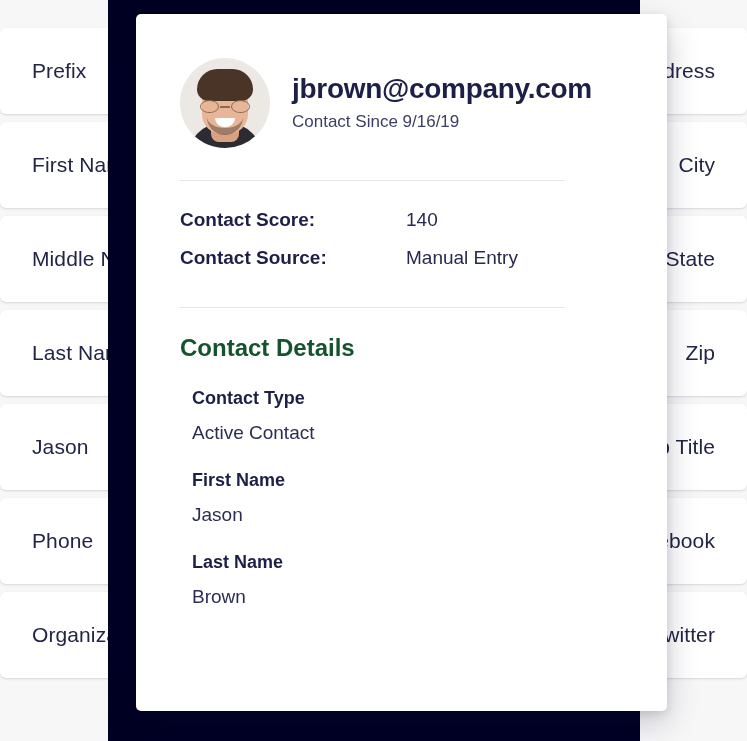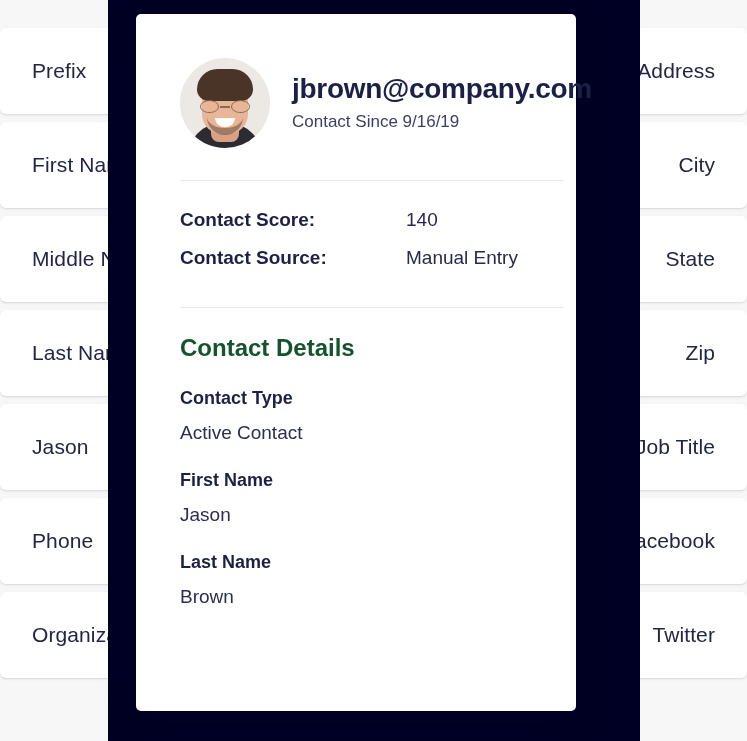--- a/index.html
+++ b/index.html
@@ -56,21 +56,21 @@
     width: 532px;
     height: 741px;
     background: #000024;
   }
 
   
   #contact-card {
     position: absolute;
     left: 136px;
     top: 14px;
-    width: 440px;
+    width: 531px;
     height: 697px;
     background: #ffffff;
     border-radius: 5px;
     box-shadow: 0 12px 34px rgba(10,12,40,0.20), 0 3px 10px rgba(10,12,40,0.12);
     padding: 44px 44px 0 44px;
   }
 
   
   #card-header {
     display: flex;
@@ -189,21 +189,21 @@
   
   #details { padding-top: 26px; }
 
   #details-title {
     font-size: 24px;
     font-weight: bold;
     color: #14532d;
     margin-bottom: 26px;
   }
 
-  .detail-block { margin-bottom: 26px; }
+  .detail-block { margin-bottom: 26px; margin-left: 12px; }
   .detail-block:last-child { margin-bottom: 0; }
 
   .detail-label {
     font-size: 18px;
     font-weight: bold;
     color: #1d2046;
     margin-bottom: 13px;
   }
   .detail-value {
     font-size: 19px;

